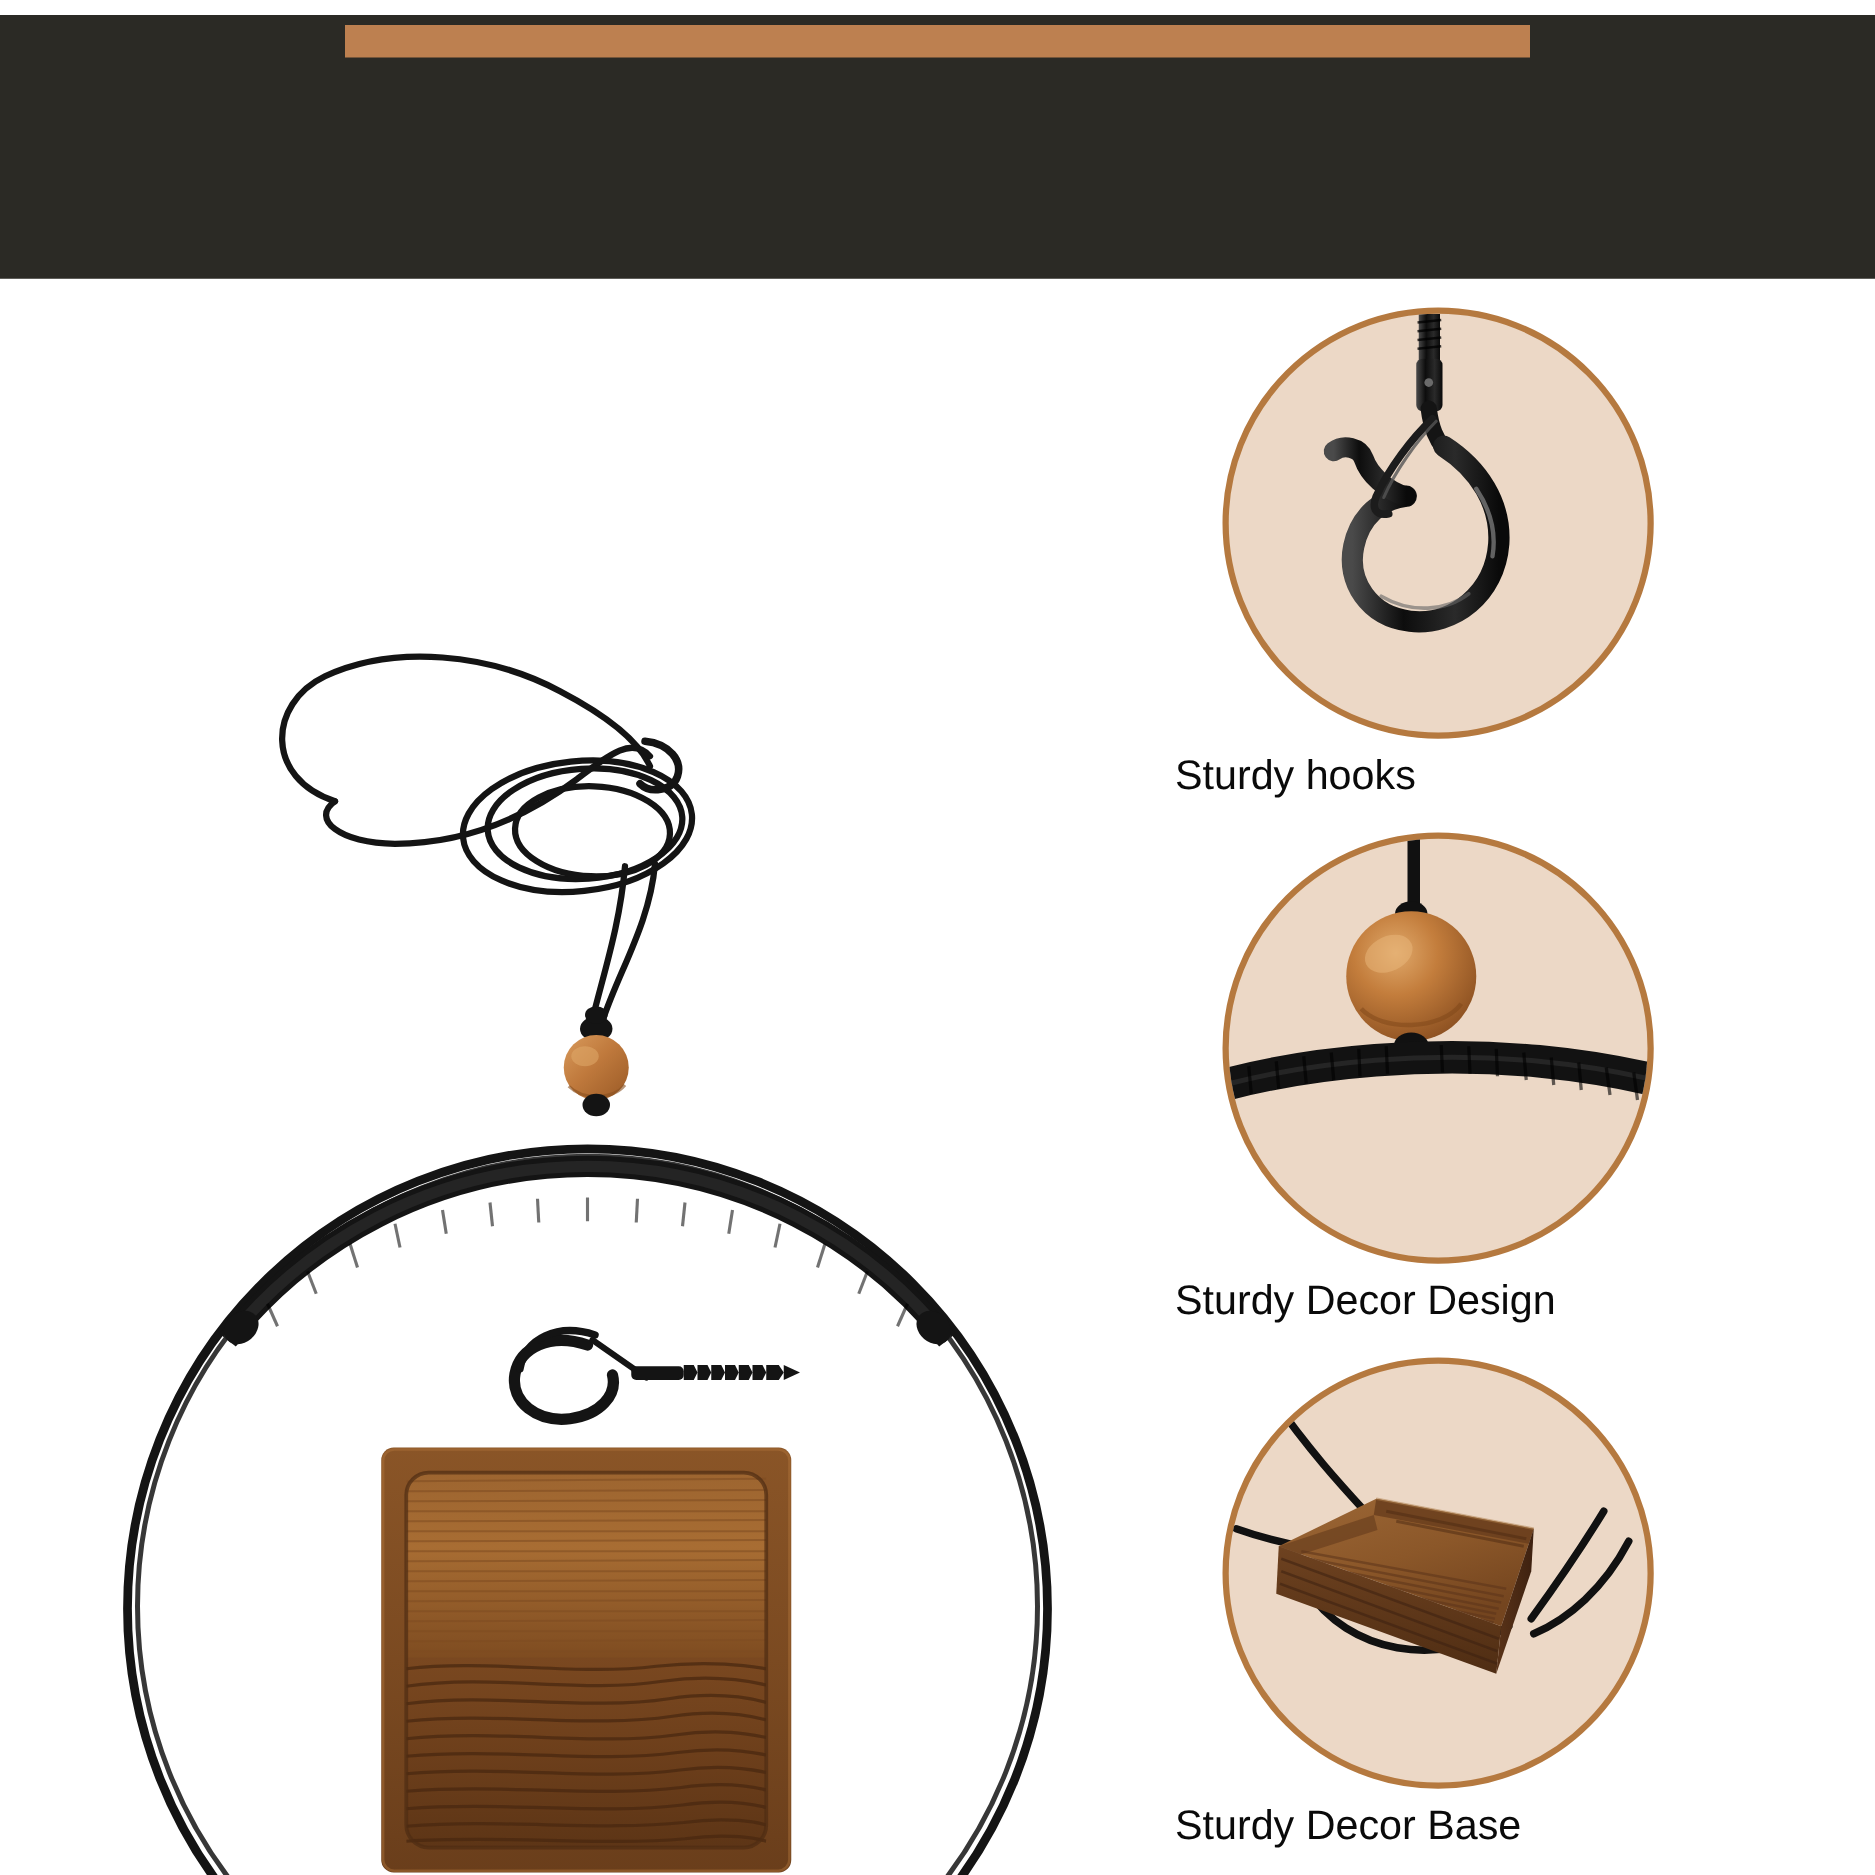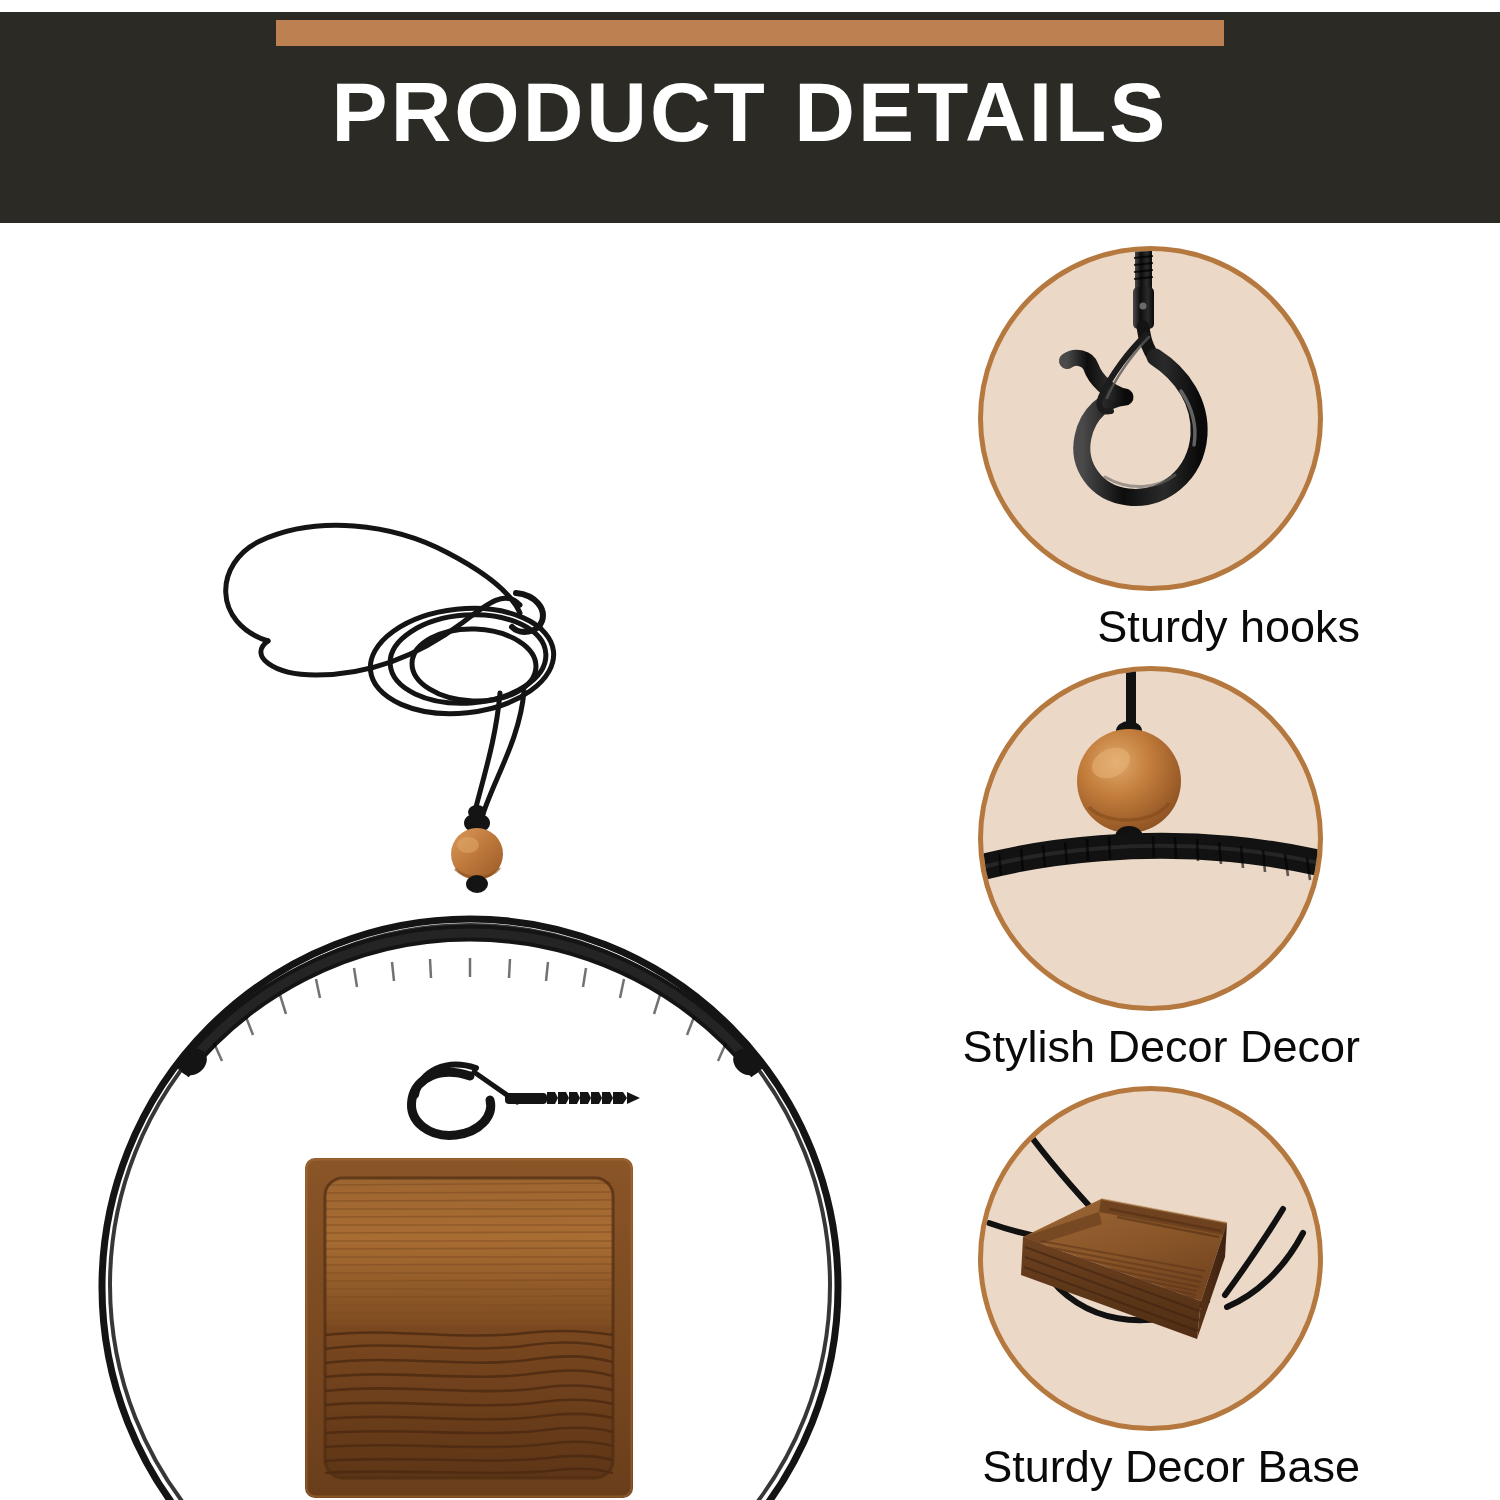--- a/index.html
+++ b/index.html
@@ -75,40 +75,39 @@
     overflow: hidden;
   }
   .callout-circle svg {
     position: absolute;
     left: 0;
     top: 0;
     display: block;
   }
   .callout-label {
     margin-top: 12px;
-    text-align: right;
+    text-align: left;
     color: #0a0a0a;
-    font-size: 45px;
+    font-size: 33px;
     font-family: "Liberation Sans", sans-serif;
     line-height: 1.05;
     white-space: nowrap;
   }
   #callout-1 { left: 940px; top: 246px; }
   #callout-2 { left: 940px; top: 666px; }
   #callout-3 { left: 940px; top: 1086px; }
 </style>
 </head>
 <body>
 
 <div id="page">
 
   <div class="header-band">
     <div class="accent-bar"></div>
   </div>
-  <div class="header-title">PRODUCT DETAILS</div>
 
   <div class="hero">
     <svg width="940" height="1277" viewBox="0 0 940 1277" xmlns="http://www.w3.org/2000/svg">
       <defs>
         <linearGradient id="beadGrad" x1="0" y1="0" x2="1" y2="1">
           <stop offset="0%" stop-color="#d99b5c"></stop>
           <stop offset="45%" stop-color="#c07a3d"></stop>
           <stop offset="100%" stop-color="#9a5a26"></stop>
         </linearGradient>
         <linearGradient id="boardTop" x1="0" y1="0" x2="0" y2="1">
@@ -352,21 +351,21 @@
           <line x1="192" y1="166" x2="193" y2="188"></line>
           <line x1="214" y1="168" x2="215" y2="190"></line>
           <line x1="236" y1="171" x2="238" y2="193"></line>
           <line x1="258" y1="175" x2="260" y2="197"></line>
           <line x1="280" y1="179" x2="282" y2="201"></line>
           <line x1="302" y1="183" x2="305" y2="205"></line>
           <line x1="324" y1="187" x2="327" y2="209"></line>
         </g>
       </svg>
     </div>
-    <div class="callout-label">Stylish Decor Decor</div>
+    <div class="callout-label">Sturdy Decor Design</div>
   </div>
 
   <div class="callout" id="callout-3">
     <div class="callout-circle">
       <svg width="345" height="345" viewBox="0 0 345 345" xmlns="http://www.w3.org/2000/svg">
         <defs>
           <linearGradient id="topFace" x1="0" y1="0" x2="0.6" y2="1">
             <stop offset="0%" stop-color="#9c6736"></stop>
             <stop offset="55%" stop-color="#8b5729"></stop>
             <stop offset="100%" stop-color="#74451f"></stop>

